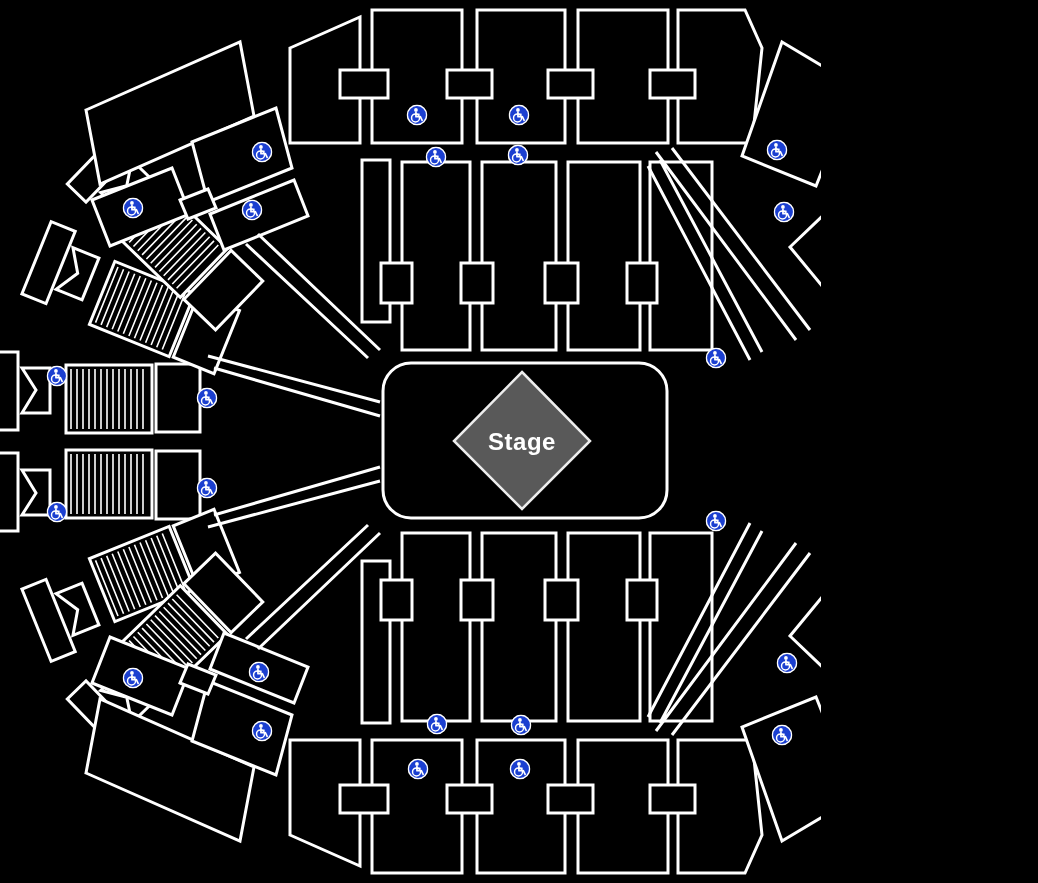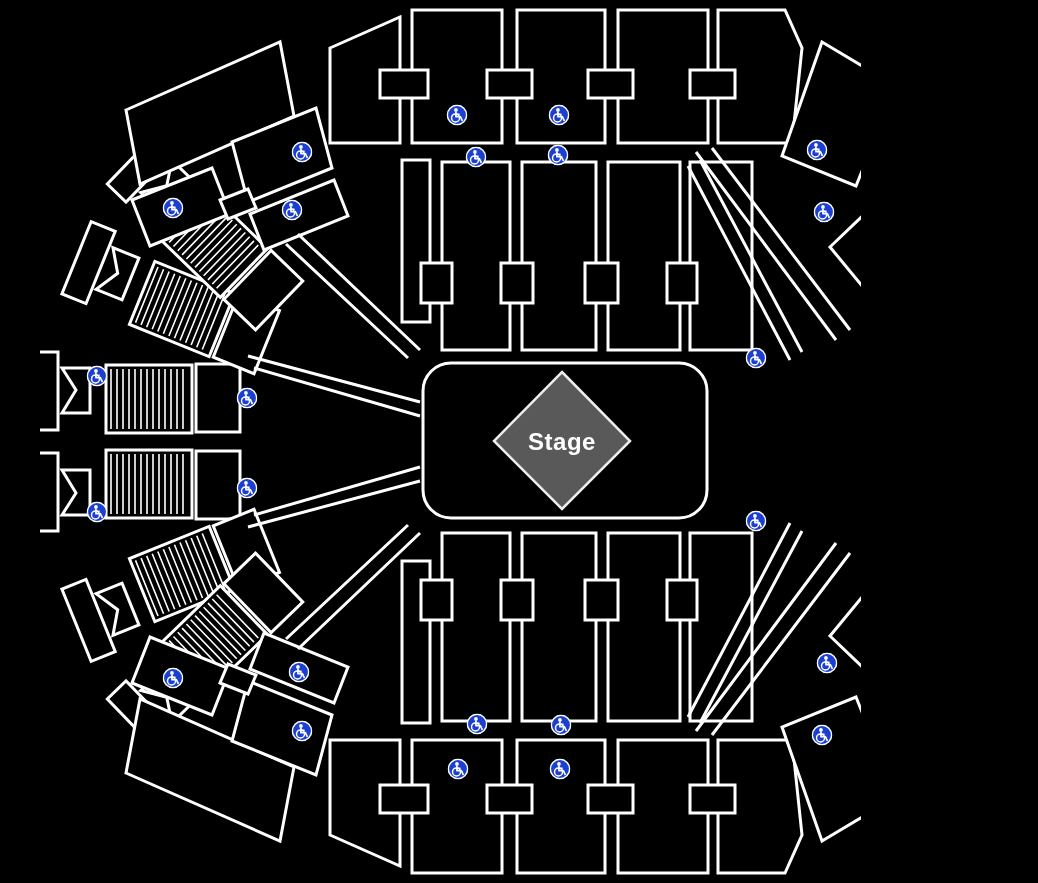--- a/index.html
+++ b/index.html
@@ -7,21 +7,20 @@
     padding: 0;
     background: #000;
   }
   .map-wrap {
     position: relative;
     width: 821px;
     height: 883px;
     background: #000;
     overflow: hidden;
     font-family: "Liberation Sans", sans-serif;
-    padding-left: 40px;
   }
   svg { display: block; }
   .stage-label {
     font-family: "Liberation Sans", sans-serif;
     font-size: 24px;
     font-weight: bold;
     fill: #ffffff;
     text-anchor: middle;
     letter-spacing: 0.5px;
   }

